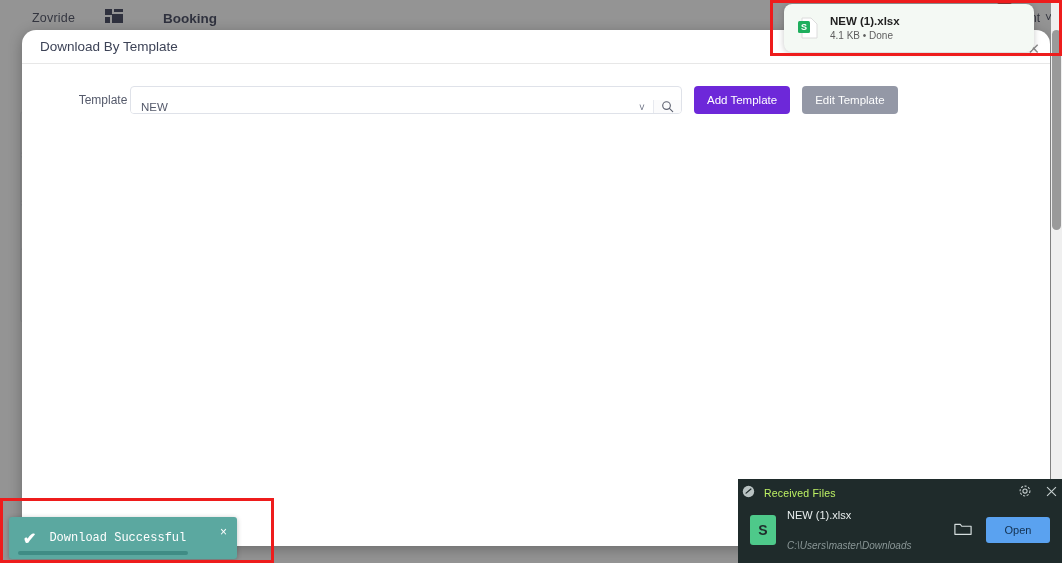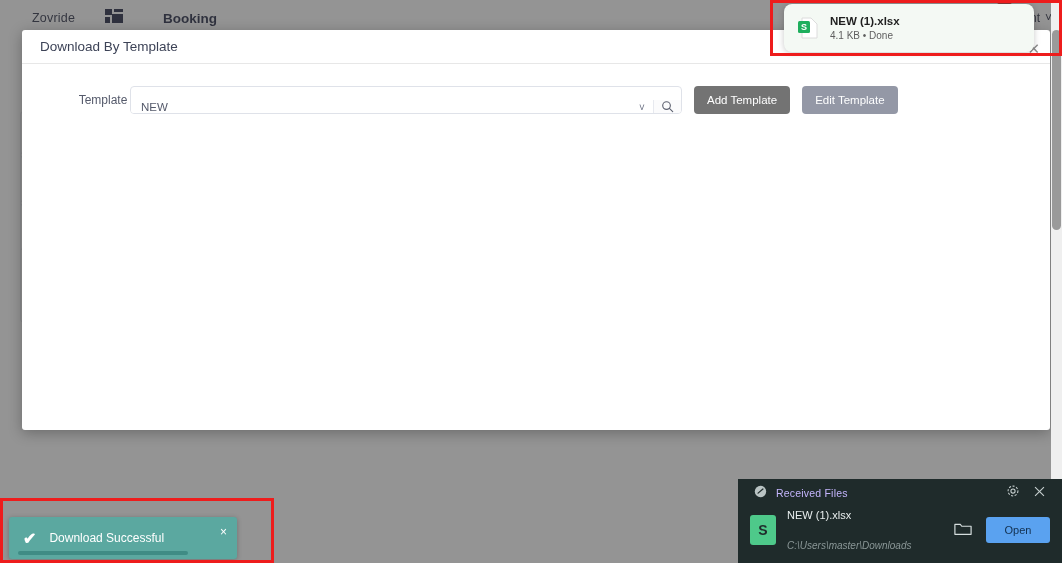--- a/index.html
+++ b/index.html
@@ -47,22 +47,22 @@
     position: absolute; border: 1px solid #e6e8ee; border-radius: 4px; background: #fff;
   }
 
   
   #modal-overlay {
     position: absolute; inset: 0; background: rgba(60,60,60,.55);
   }
 
   
   #modal {
-    position: absolute; left: 22px; top: 30px; width: 1028px; height: 400px;
-    background: #ffffff; border-radius: 3px;
+    position: absolute; left: 22px; top: 30px; width: 1028px; height: 516px;
+    background: #ffffff; border-radius: 14px;
     box-shadow: 0 3px 14px rgba(0,0,0,.28);
     overflow: hidden;
   }
   #modal-header {
     height: 34px; border-bottom: 1px solid #e7e7e7;
     display: flex; align-items: center; padding: 0 18px;
     position: relative;
   }
   #modal-title { font-size: 13.5px; color: #3d4357; }
   #modal-close {
@@ -94,37 +94,37 @@
   #template-search-btn {
     width: 28px; border: none; border-left: 1px solid #e7e9ef;
     background: #fbfbfc; display: flex; align-items: center; justify-content: center;
     cursor: pointer;
   }
   .btn {
     height: 28px; border: none; border-radius: 4px; cursor: pointer;
     font-size: 11.5px; font-family: "Liberation Sans", sans-serif;
     padding: 0 13px; margin-left: 12px; color: #fff;
   }
-  #add-template-btn { background: #737373; }
+  #add-template-btn { background: #6d28d9; }
   #edit-template-btn { background: #6b7185; opacity: .72; }
 
   
   #toast-highlight {
     position: absolute; left: 0px; top: 498px; width: 274px; height: 65px;
     border: 3px solid #ee1c1c; pointer-events: none; z-index: 40;
   }
   #download-toast {
     position: absolute; left: 9px; top: 517px; width: 228px; height: 42px;
     background: #5ba8a0; border-radius: 3px; z-index: 35;
     box-shadow: 0 1px 5px rgba(0,0,0,.25);
     display: flex; align-items: center; padding-left: 14px;
     overflow: hidden;
   }
   #toast-check { color: #ffffff; font-size: 16px; font-weight: bold; }
-  #toast-text { color: #ffffff; font-size: 12px; margin-left: 13px; }
+  #toast-text { color: #ffffff; font-size: 12px; margin-left: 13px; font-family: Liberation Mono, monospace; }
   #toast-close {
     position: absolute; right: 10px; top: 8px; color: #fff; font-size: 12px;
     background: none; border: none; cursor: pointer; font-family: "Liberation Sans", sans-serif;
   }
   #toast-progress {
     position: absolute; left: 9px; bottom: 4px; height: 4px; width: 170px;
     background: #3f8c85; border-radius: 2px;
   }
 
   
@@ -142,22 +142,22 @@
   #dl-meta { margin-left: 10px; }
   #dl-filename { font-size: 11.5px; color: #1f1f1f; font-weight: 700; }
   #dl-substatus { font-size: 10px; color: #5e5e5e; margin-top: 3px; }
 
   
   #received-panel {
     position: absolute; right: 0px; bottom: 0px; width: 324px; height: 84px;
     background: #1f2b2b; z-index: 50;
   }
   #rf-header {
-    height: 28px; display: flex; align-items: center; padding: 0 16px;
-    color: #c4b5fd;
+    height: 28px; display: flex; align-items: center; padding: 0 4px;
+    color: #bef264;
   }
   #rf-title { font-size: 10.5px; margin-left: 9px; letter-spacing: .2px; }
   #rf-actions { margin-left: auto; display: flex; align-items: center; gap: 13px; }
   #rf-body { display: flex; align-items: center; padding: 2px 12px 0 12px; }
   #rf-file-icon {
     width: 26px; height: 30px; background: #4ec98a; border-radius: 3px;
     display: flex; align-items: center; justify-content: center;
     color: #1f2b2b; font-weight: 700; font-size: 14px;
   }
   #rf-file-meta { margin-left: 11px; }

